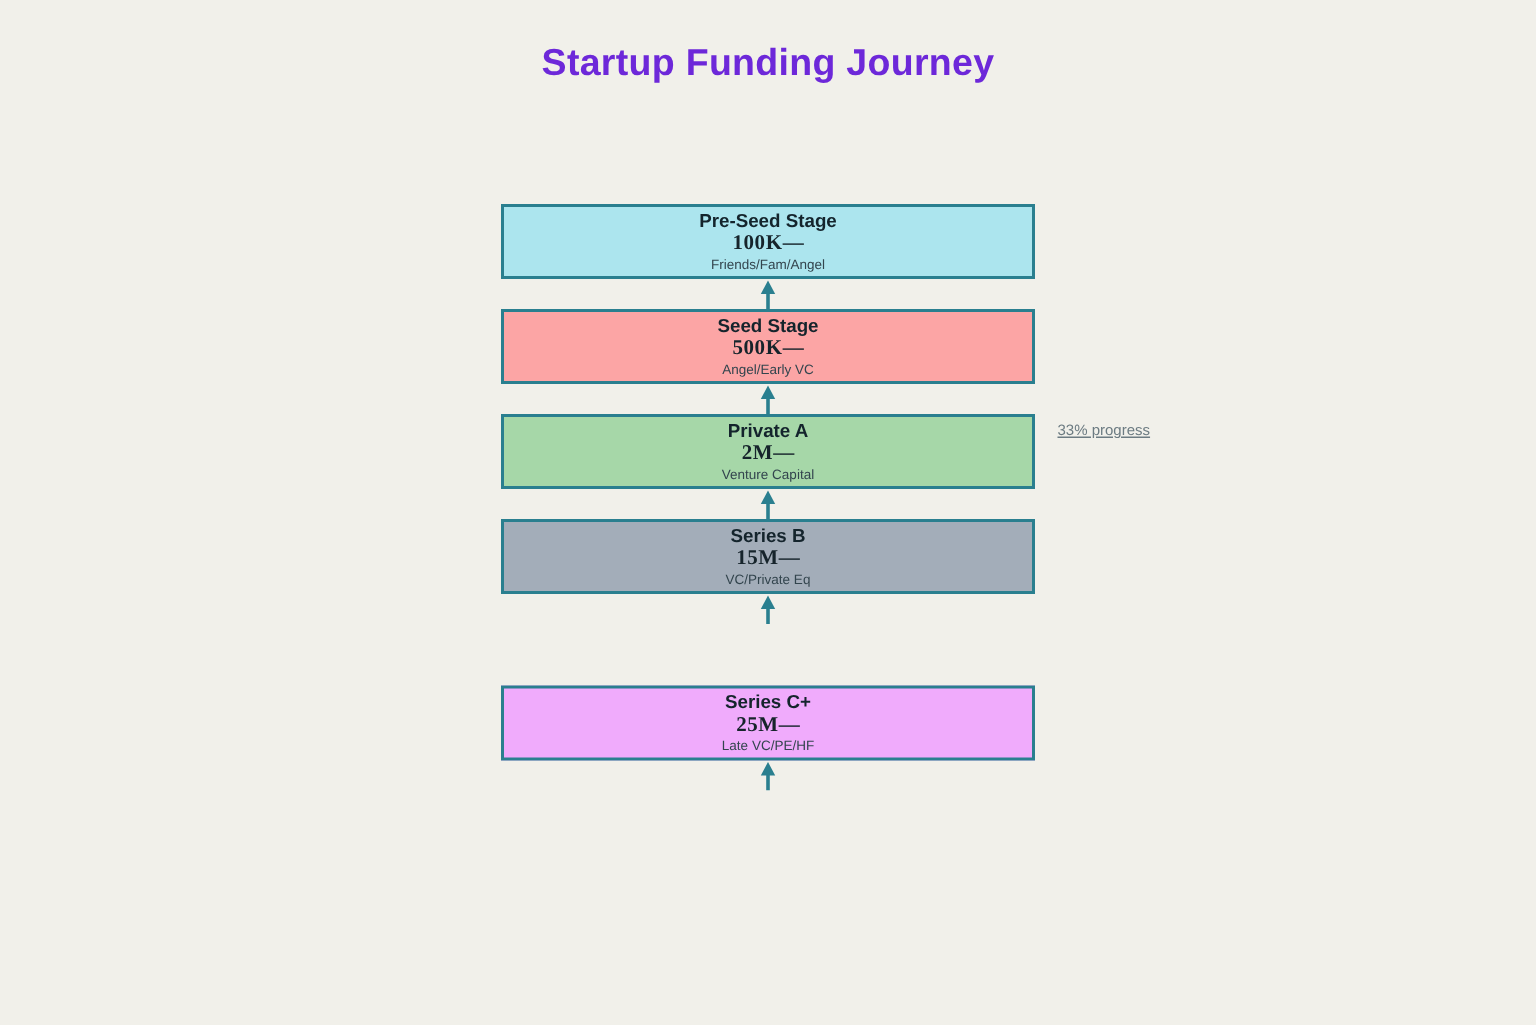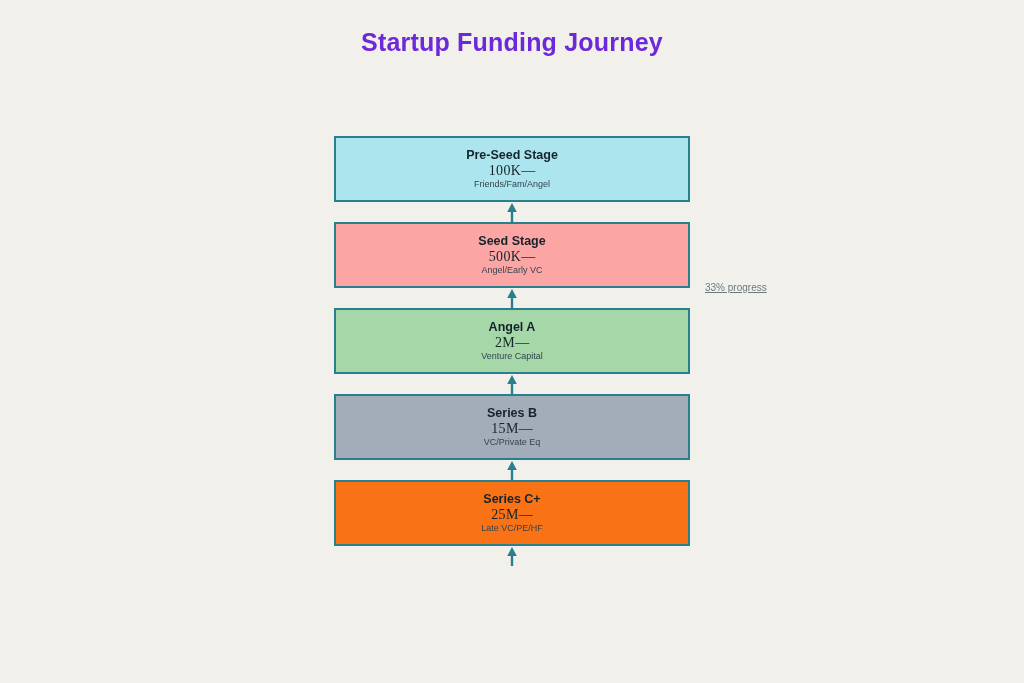--- a/index.html
+++ b/index.html
@@ -18,39 +18,40 @@
     letter-spacing:.2px;
   }
   #flow{
     position:absolute;
     left:334px;top:136px;
     width:356px;
   }
   .node{
     position:relative;
     box-sizing:border-box;
-    width:356px;height:66px;
+    width:356px;height:50px;
     border:2px solid #2a7f8f;
     display:flex;flex-direction:column;
     align-items:center;justify-content:center;
     color:#1c2b33;
     line-height:1.06;
   }
   .node-title{
     font-size:12.5px;font-weight:bold;
     color:#14242c;
     margin-bottom:2px;
   }
   .node-amount{
     font-family:"Liberation Serif", serif;
     font-style:italic;
     font-size:14px;
     color:#16242b;
     letter-spacing:.4px;
     margin-bottom:1px;
+    font-weight:bold;
   }
   .node-amount .mnum{font-style:normal;}
   .node-amount .dash{font-style:normal;letter-spacing:0;}
   .node-sub{
     font-size:9px;
     color:#33454e;
   }
   .connector{
     position:relative;
     height:20px;width:356px;
@@ -89,42 +90,42 @@
       <div class="node-amount"><span class="mnum">500K</span><span class="dash">—</span></div>
       <div class="node-sub">Angel/Early VC</div>
     </div>
     <div class="connector">
       <svg width="356" height="20" viewBox="0 0 356 20">
         <line x1="178" y1="20" x2="178" y2="8" stroke="#2a7f8f" stroke-width="2.4"></line>
         <polygon points="178,1 173.2,10 182.8,10" fill="#2a7f8f"></polygon>
       </svg>
     </div>
     <div class="node" style="background: rgb(166, 215, 168); border-color: rgb(42, 127, 143);">
-      <div class="node-title">Angel A</div>
+      <div class="node-title">Private A</div>
       <div class="node-amount"><span class="mnum">2M</span><span class="dash">—</span></div>
       <div class="node-sub">Venture Capital</div>
     </div>
     <div class="connector">
       <svg width="356" height="20" viewBox="0 0 356 20">
         <line x1="178" y1="20" x2="178" y2="8" stroke="#2a7f8f" stroke-width="2.4"></line>
         <polygon points="178,1 173.2,10 182.8,10" fill="#2a7f8f"></polygon>
       </svg>
     </div>
     <div class="node" style="background: rgb(163, 173, 185); border-color: rgb(42, 127, 143);">
       <div class="node-title">Series B</div>
       <div class="node-amount"><span class="mnum">15M</span><span class="dash">—</span></div>
       <div class="node-sub">VC/Private Eq</div>
     </div>
     <div class="connector">
       <svg width="356" height="20" viewBox="0 0 356 20">
         <line x1="178" y1="20" x2="178" y2="8" stroke="#2a7f8f" stroke-width="2.4"></line>
         <polygon points="178,1 173.2,10 182.8,10" fill="#2a7f8f"></polygon>
       </svg>
     </div>
-    <div class="node" style="background: #f97316; border-color: rgb(42, 127, 143);">
+    <div class="node" style="background: #f0abfc; border-color: rgb(42, 127, 143); margin-top: 41px;">
       <div class="node-title">Series C+</div>
       <div class="node-amount"><span class="mnum">25M</span><span class="dash">—</span></div>
       <div class="node-sub">Late VC/PE/HF</div>
     </div>
     <div class="connector">
       <svg width="356" height="20" viewBox="0 0 356 20">
         <line x1="178" y1="20" x2="178" y2="8" stroke="#2a7f8f" stroke-width="2.4"></line>
         <polygon points="178,1 173.2,10 182.8,10" fill="#2a7f8f"></polygon>
       </svg>
     </div>

